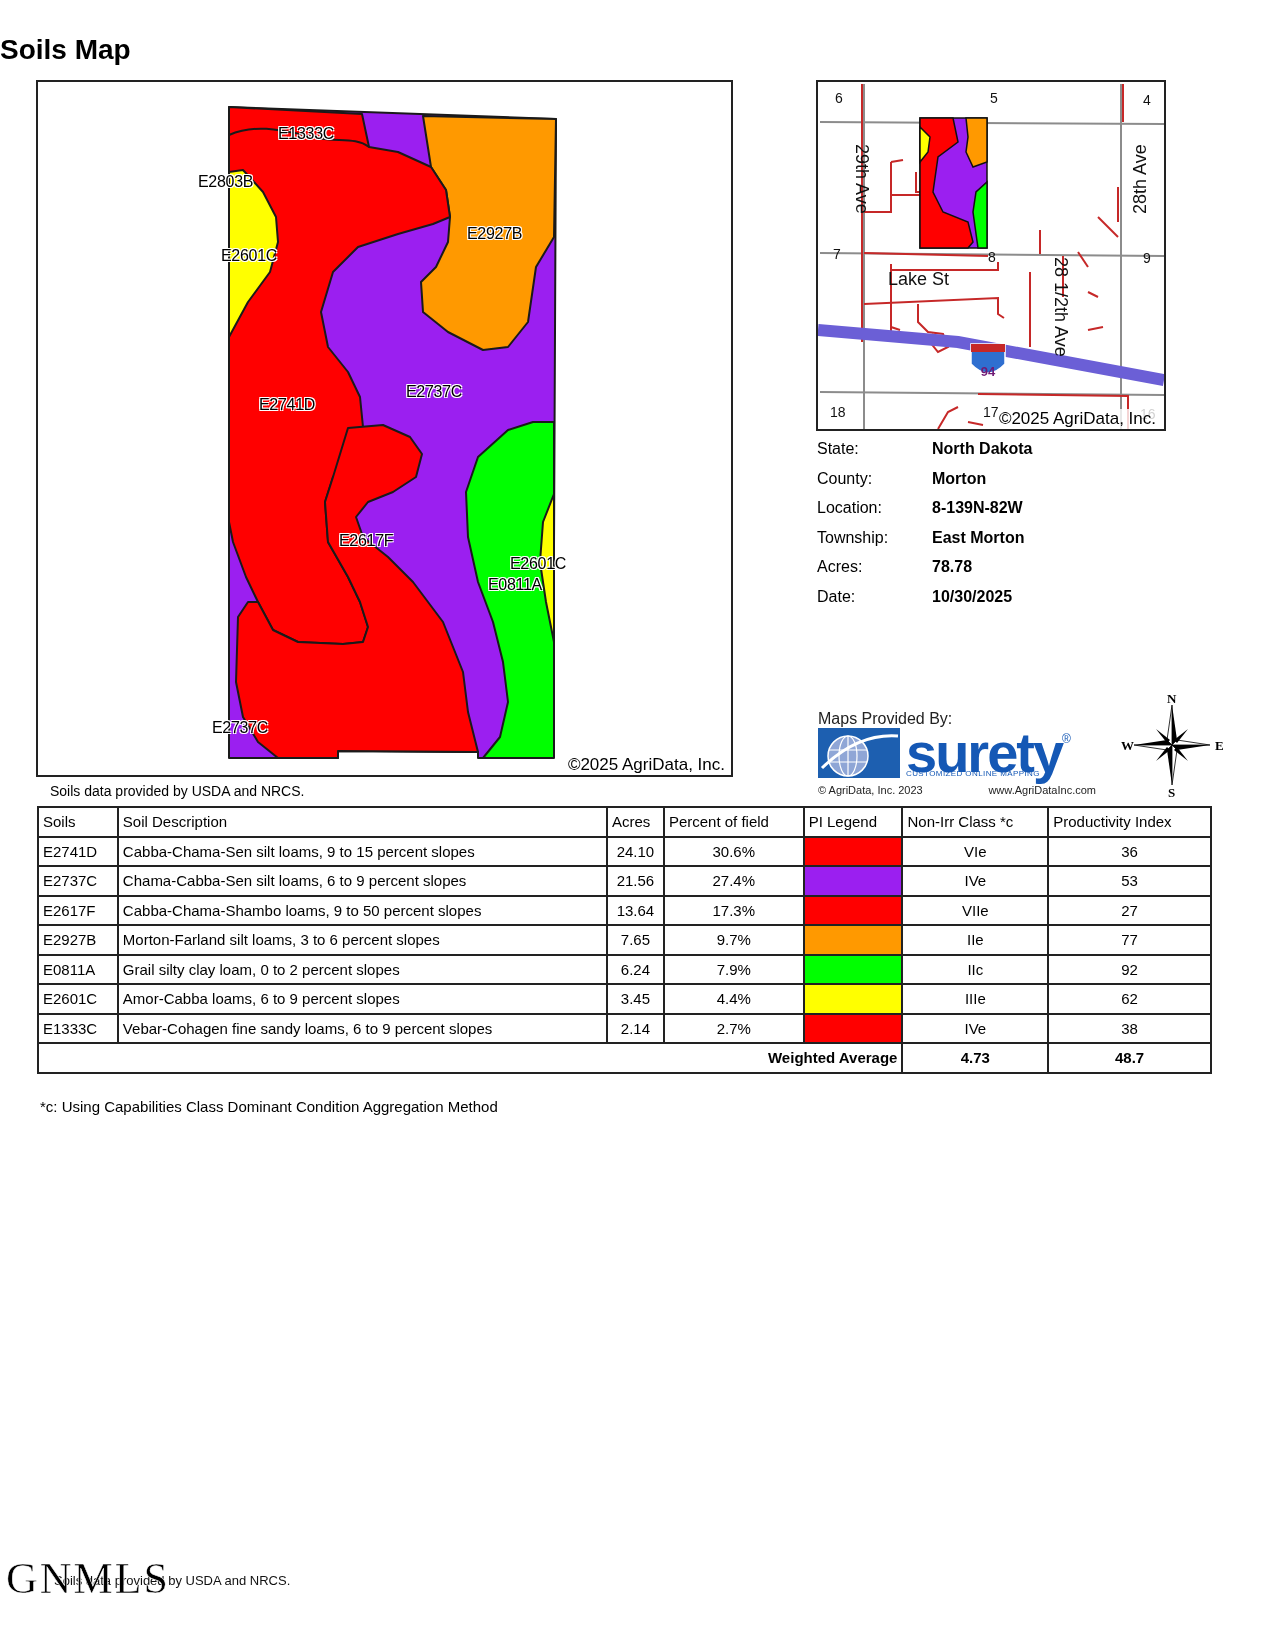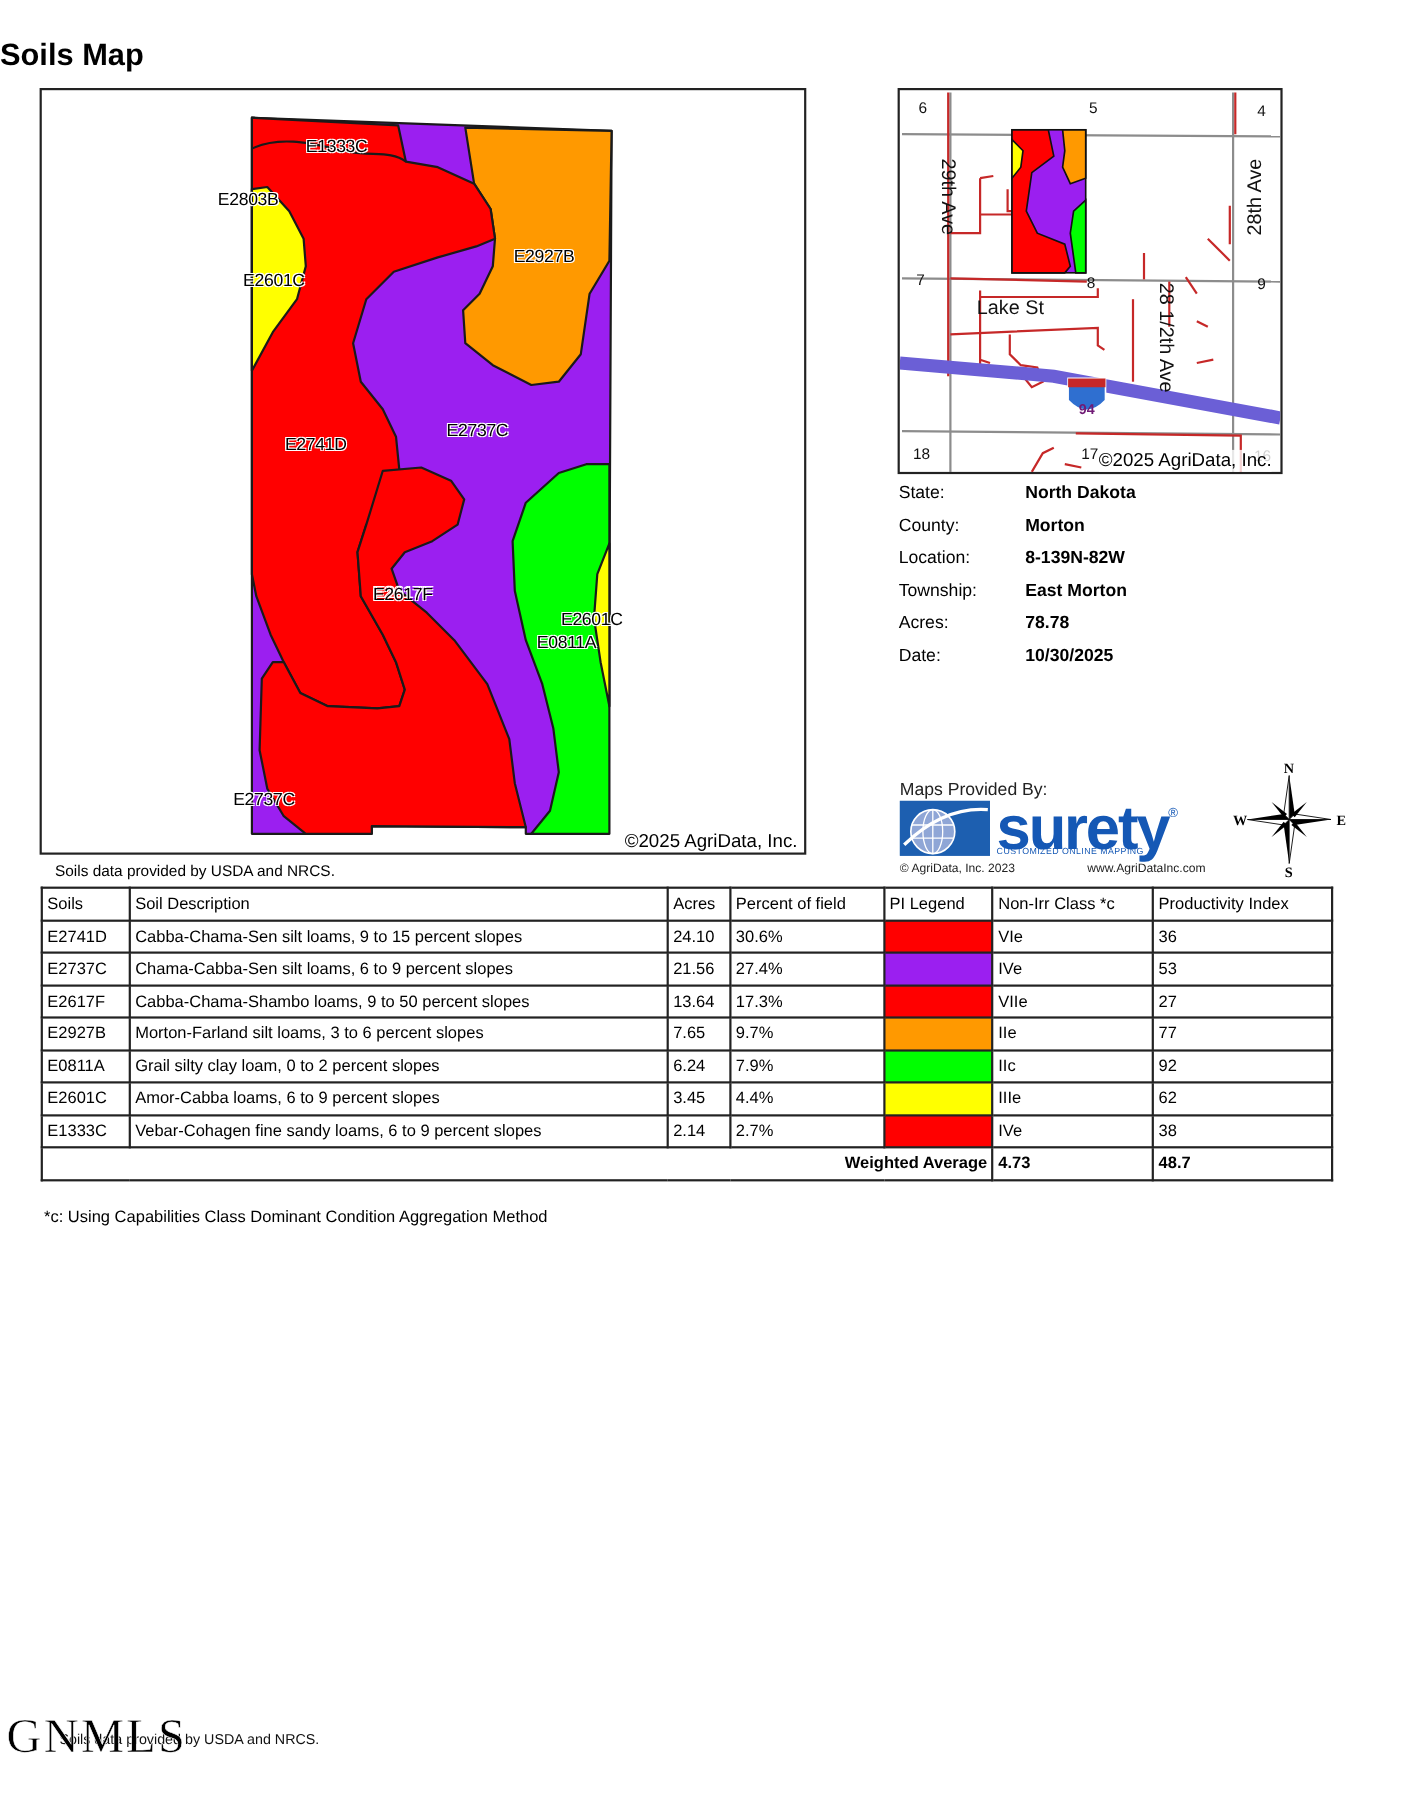--- a/index.html
+++ b/index.html
@@ -31,21 +31,21 @@
   #surety .globe { width:82px; height:50px; background:#1d5fb0; position:relative; }
   #surety .word { font-size:56px; font-weight:bold; color:#1558b5; letter-spacing:-2px; line-height:50px; margin-left:6px; font-family:"Liberation Sans", sans-serif; }
   #surety .reg { font-size:12px; color:#1558b5; align-self:flex-start; margin-top:4px; }
   #surety .tag { font-size:8px; font-weight:normal; color:#1558b5; position:absolute; left:88px; top:59px; letter-spacing:0.4px; }
   #surety .foot { display:flex; justify-content:space-between; font-size:11px; color:#222; margin-top:6px; width:278px; }
 
   #compass { left:1120px; top:695px; width:105px; height:100px; font-family:"Liberation Serif", serif; }
 
   #table { left:37px; top:806px; width:1175px; border-collapse:collapse; font-size:15px; }
   #table td, #table th { border:2px solid #222; padding:0 4px; height:27.5px; font-weight:normal; text-align:left; white-space:nowrap; }
-  #table .num { text-align:left; }
+  #table .num { text-align:center; }
   #table .swatch { padding:0; }
   #table .wa-label { text-align:right; font-weight:bold; border-left:none; }
   #table .wa-empty { border-right:none; }
   #table .bold { font-weight:bold; }
   #footnote { left:40px; top:1098px; font-size:15px; }
 
   #watermark { left:6px; top:1553px; font-size:44px; font-family:"Liberation Serif", serif; font-weight:normal; letter-spacing:2px; color:#000; -webkit-text-stroke:0.5px #fff; }
   #soils-note-bottom { left:54px; top:1573px; font-size:13px; color:#111; }
 </style>
 </head>

